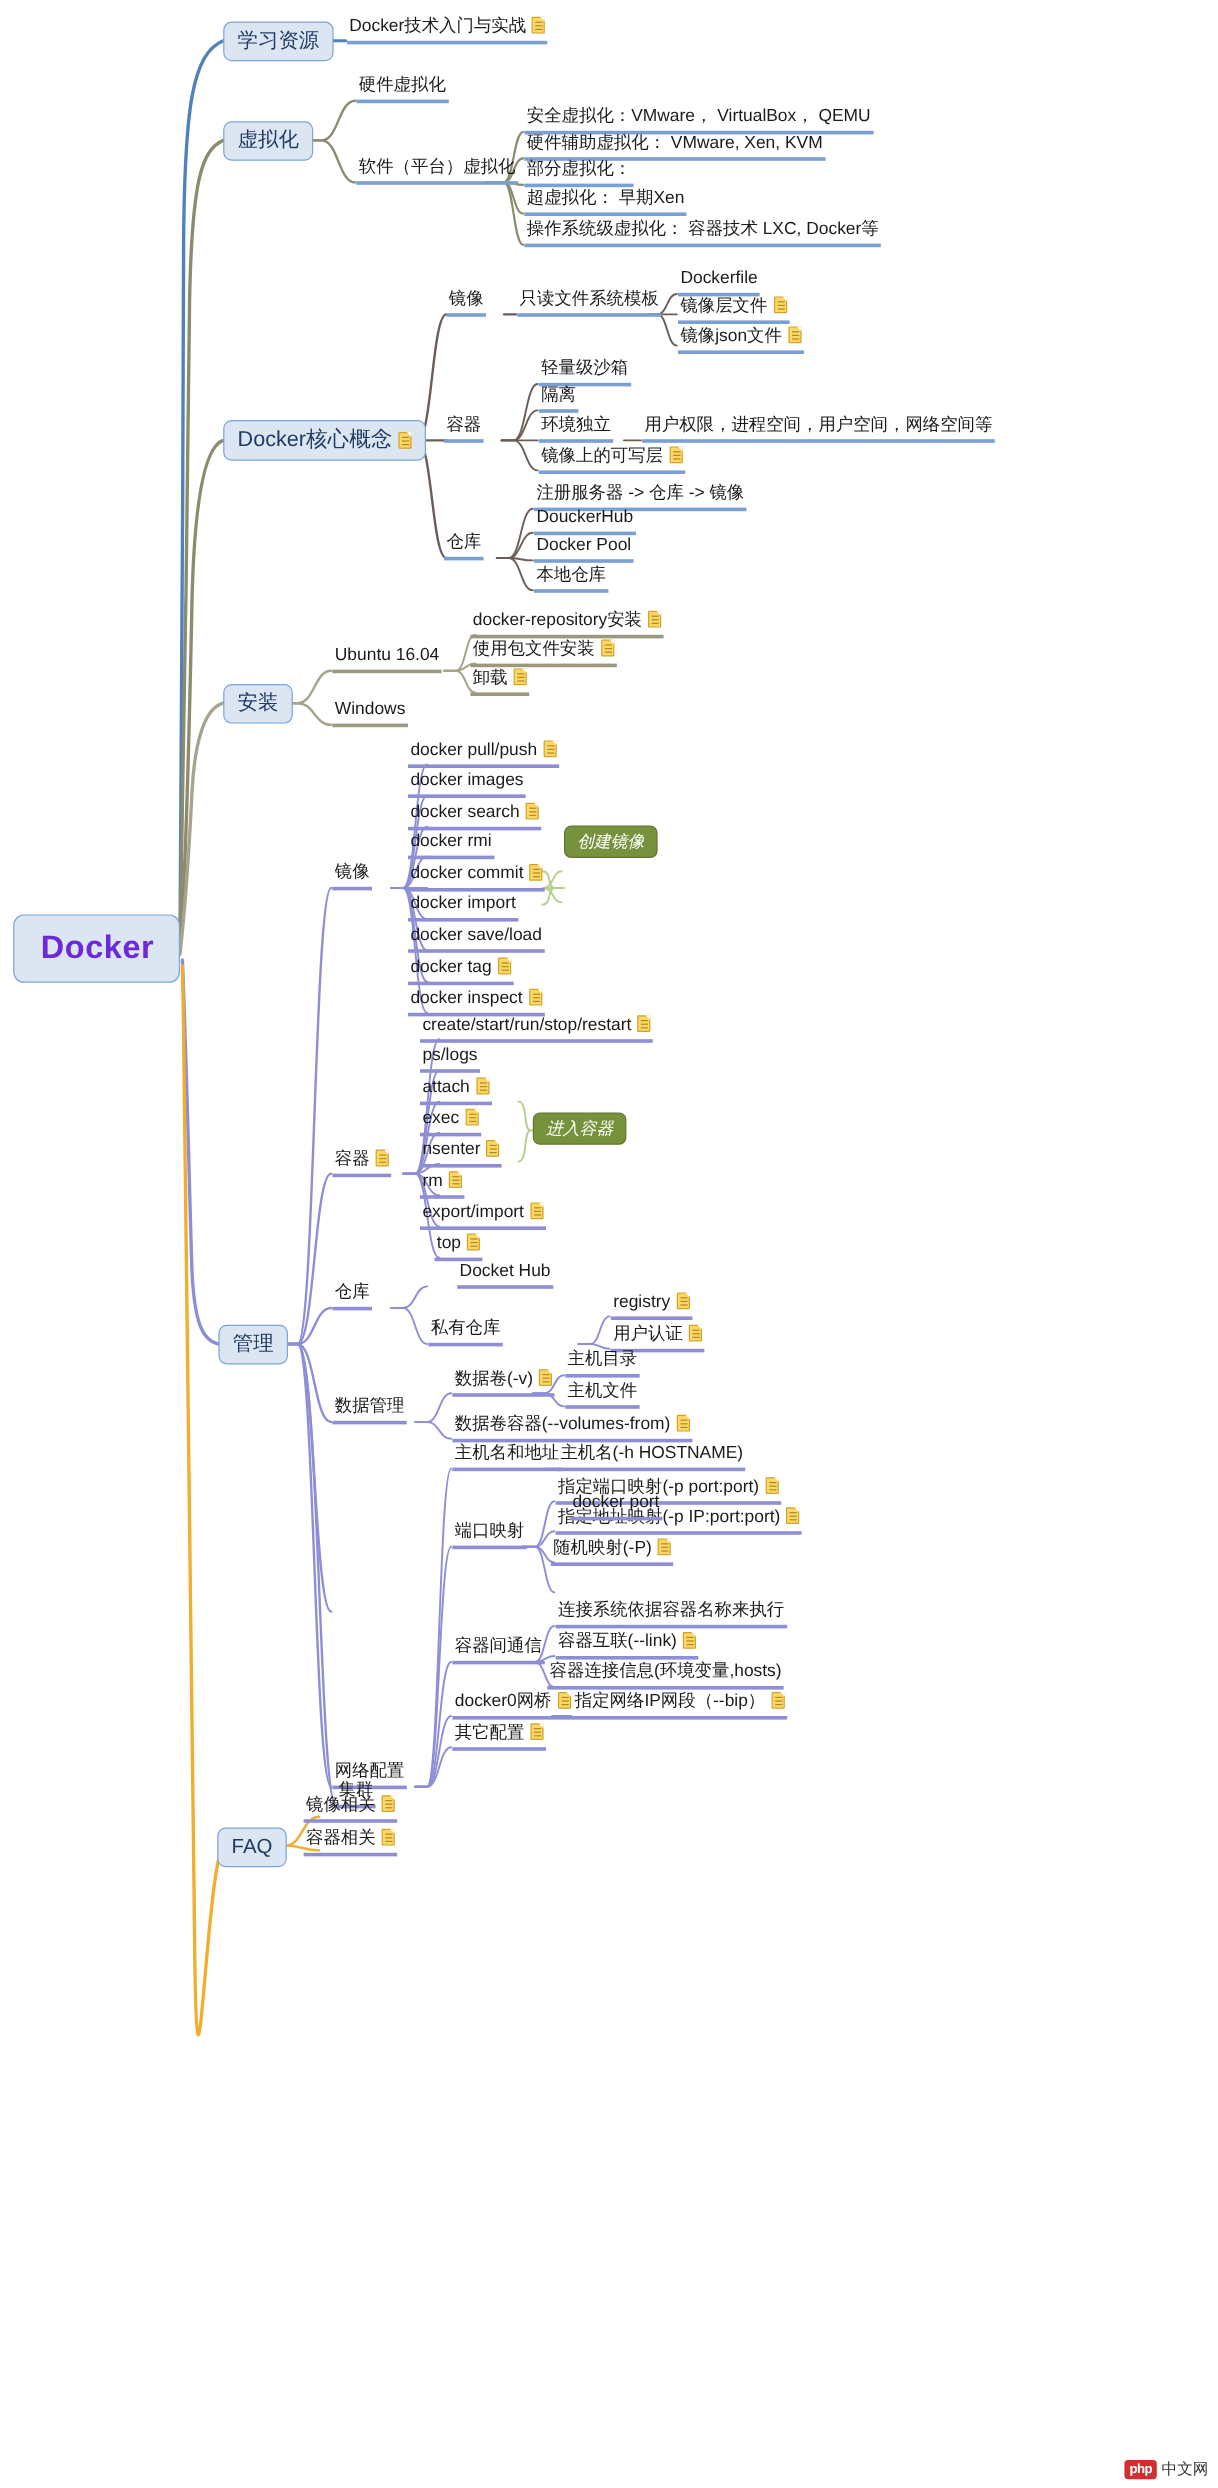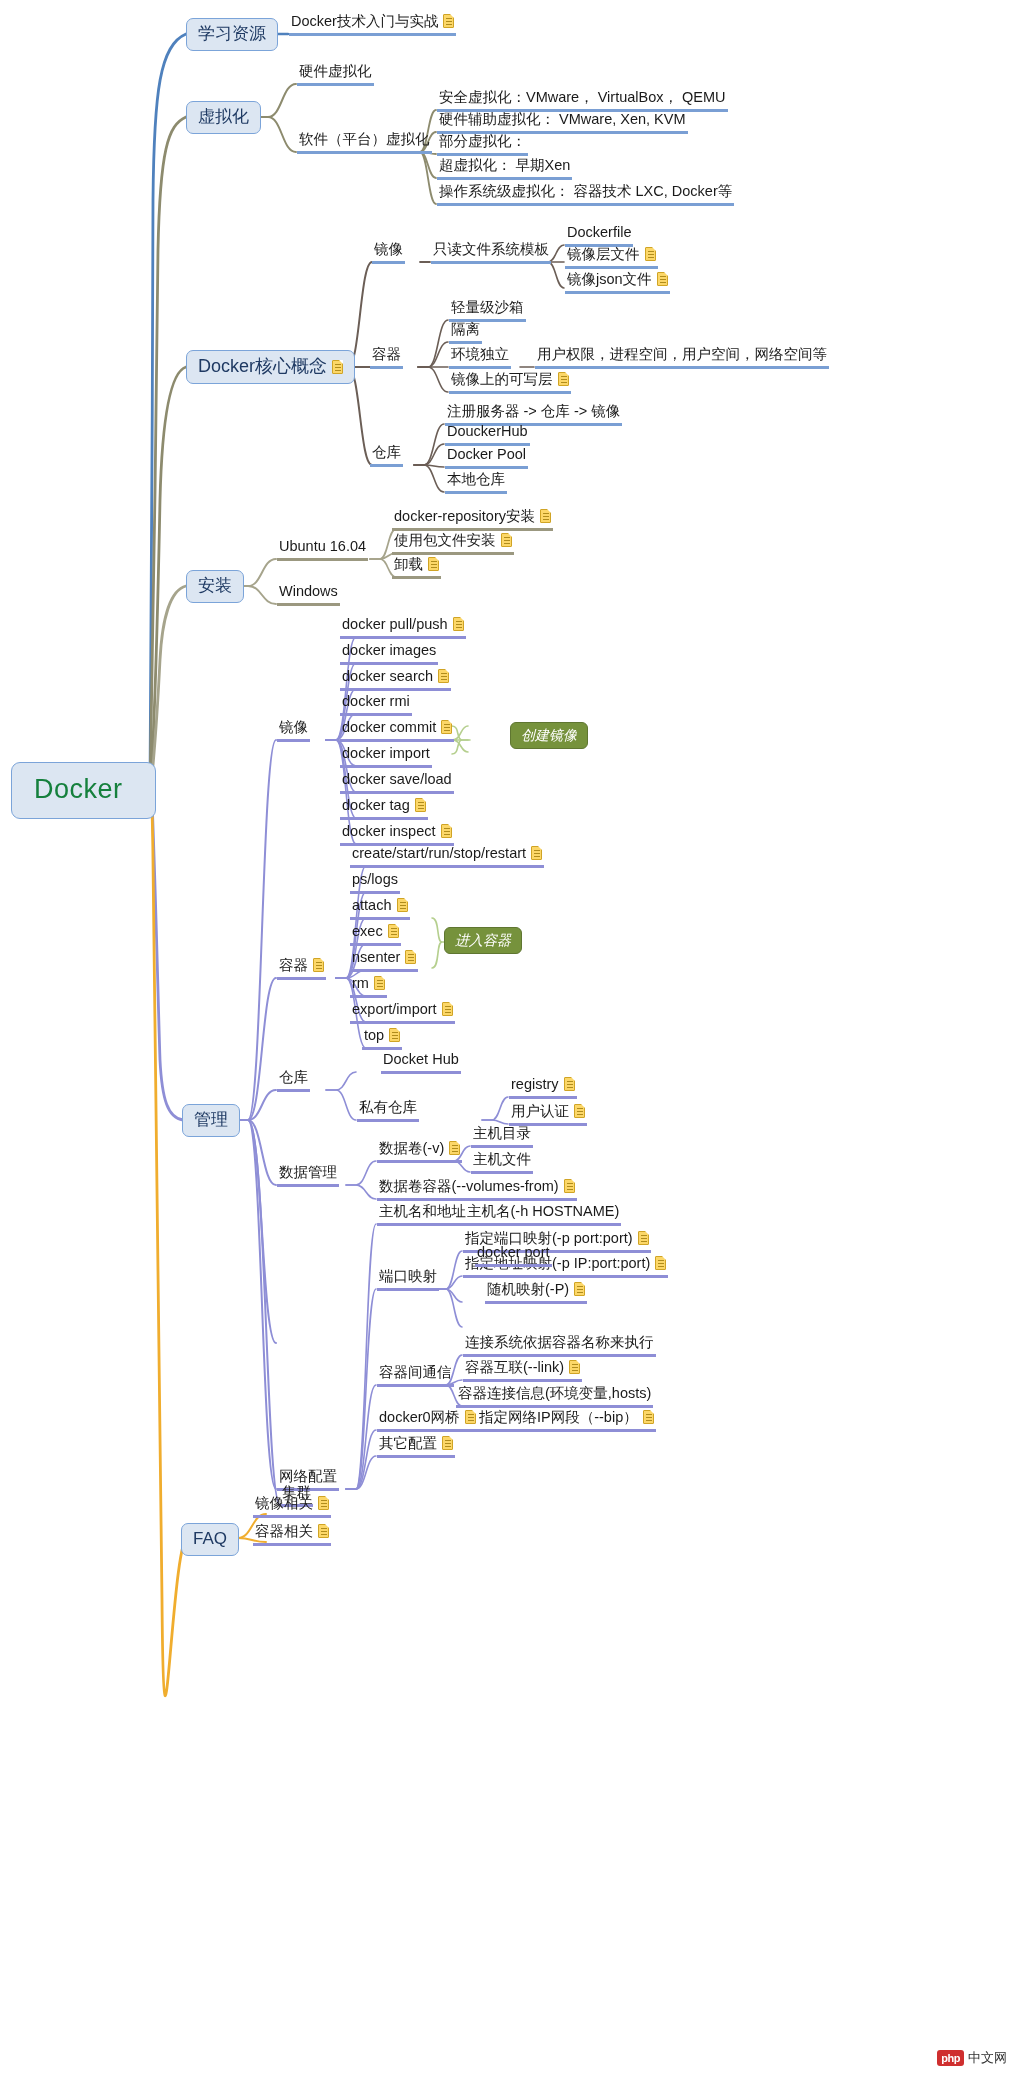--- a/index.html
+++ b/index.html
@@ -25,24 +25,24 @@
   .node {
     position: absolute;
     white-space: nowrap;
     line-height: 1;
   }
   
   .root {
     background: #dce6f2;
     border: 1.6px solid #7ba4d9;
     border-radius: 9px;
-    color: #15803d;
+    color: #6d28d9;
     font-size: 27px;
-    font-weight: normal;
-    padding: 13px 32px 15px 22px;
+    font-weight: bold;
+    padding: 13px 20px 15px 22px;
     letter-spacing: .5px;
   }
   
   .l1 {
     background: #dce6f2;
     border: 1.5px solid #7ba4d9;
     border-radius: 7px;
     color: #1f3a63;
     font-size: 17px;
     padding: 6px 11px 8px 11px;
@@ -371,21 +371,21 @@
   </div>
   <div class="node txt ul-purple" style="left:340px; top:772px;">
     <span>docker save/load</span>
   </div>
   <div class="node txt ul-purple" style="left:340px; top:798px;">
     <span>docker tag</span><i class="note"></i>
   </div>
   <div class="node txt ul-purple" style="left:340px; top:824px;">
     <span>docker inspect</span><i class="note"></i>
   </div>
-  <div class="node pill" style="left:470px; top:722px;margin-left:40px;">
+  <div class="node pill" style="left:470px; top:688px;">
     <span>创建镜像</span>
   </div>
 
   <div class="node txt ul-purple" style="left:277px; top:958px;">
     <span>容器</span><i class="note"></i>
   </div>
   <div class="node txt ul-purple" style="left:350px; top:846px;">
     <span>create/start/run/stop/restart</span><i class="note"></i>
   </div>
   <div class="node txt ul-purple" style="left:350px; top:872px;">
@@ -456,21 +456,21 @@
   </div>
   <div class="node txt ul-purple" style="left:377px; top:1269px;">
     <span>端口映射</span>
   </div>
   <div class="node txt ul-purple" style="left:463px; top:1231px;">
     <span>指定端口映射(-p port:port)</span><i class="note"></i>
   </div>
   <div class="node txt ul-purple" style="left:463px; top:1256px;">
     <span>指定地址映射(-p IP:port:port)</span><i class="note"></i>
   </div>
-  <div class="node txt ul-purple" style="left:485px; top:1282px;text-align:right;">
+  <div class="node txt ul-purple" style="left:459px; top:1282px;text-align:right;">
     <span>随机映射(-P)</span><i class="note"></i>
   </div>
   <div class="node txt ul-purple" style="left:463px; top:1245px;margin-left:12px;">
     <span>docker port</span>
   </div>
   <div class="node txt ul-purple" style="left:377px; top:1365px;">
     <span>容器间通信</span>
   </div>
   <div class="node txt ul-purple" style="left:463px; top:1335px;">
     <span>连接系统依据容器名称来执行</span>

